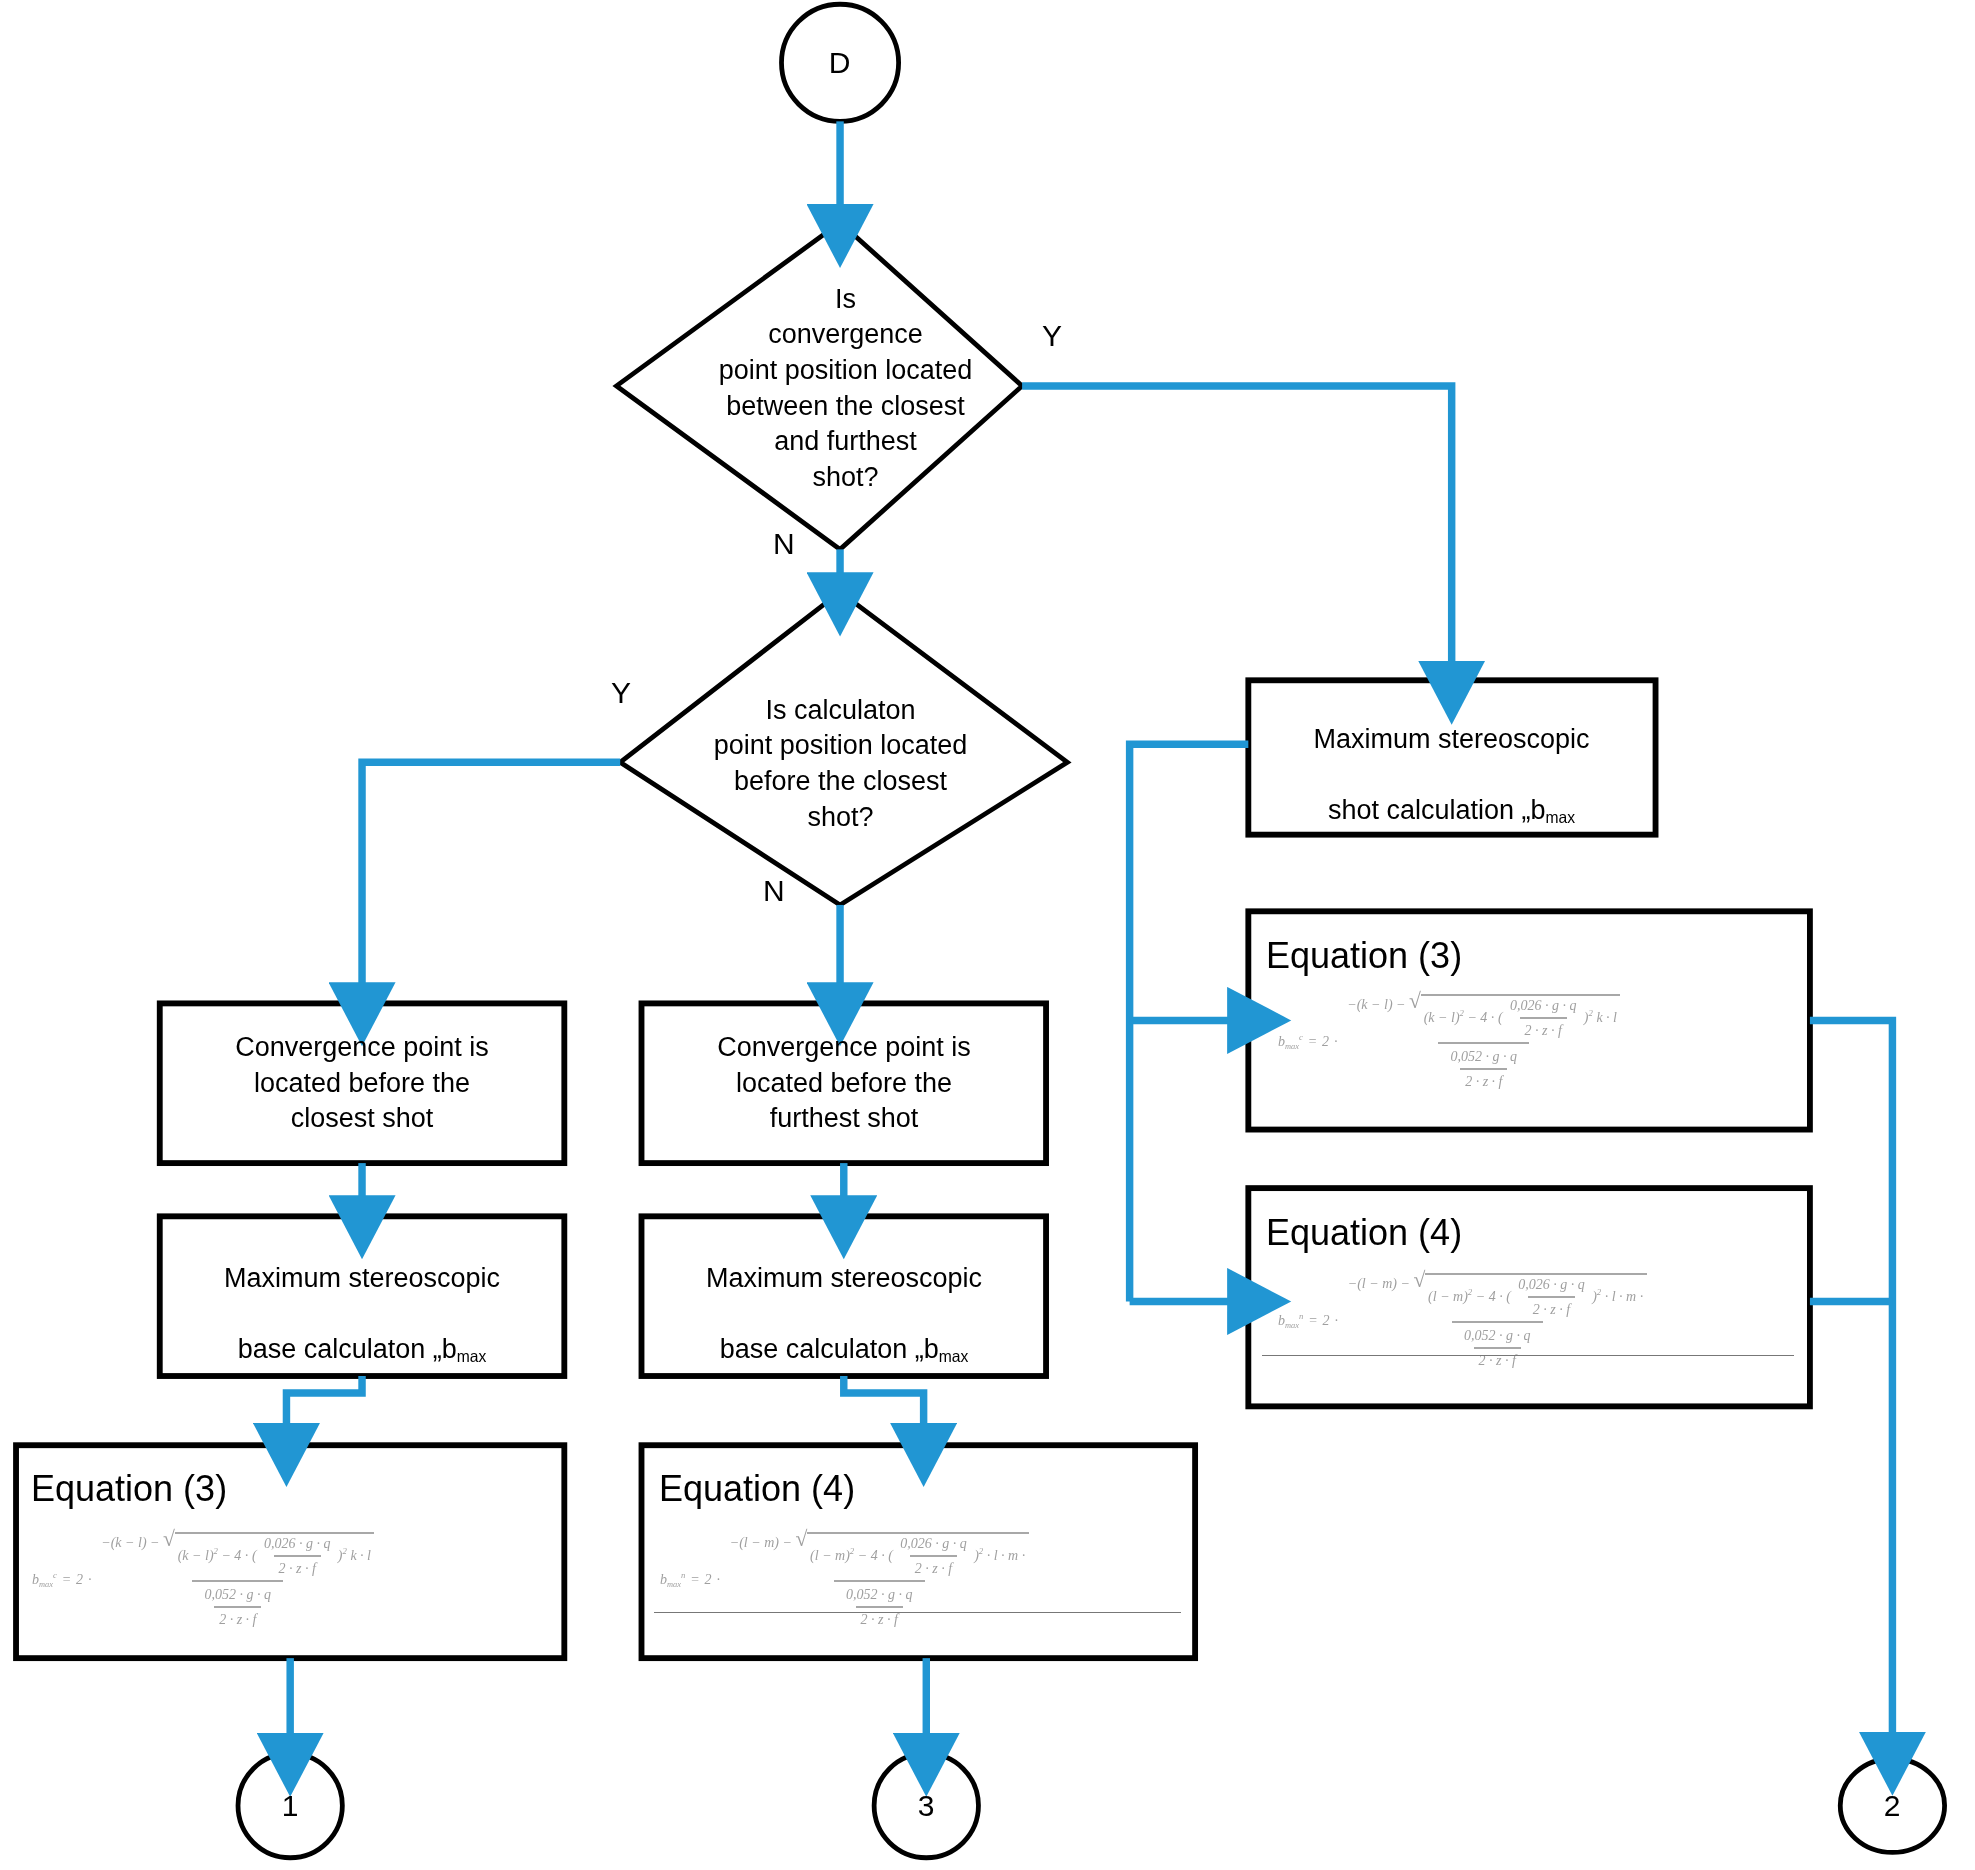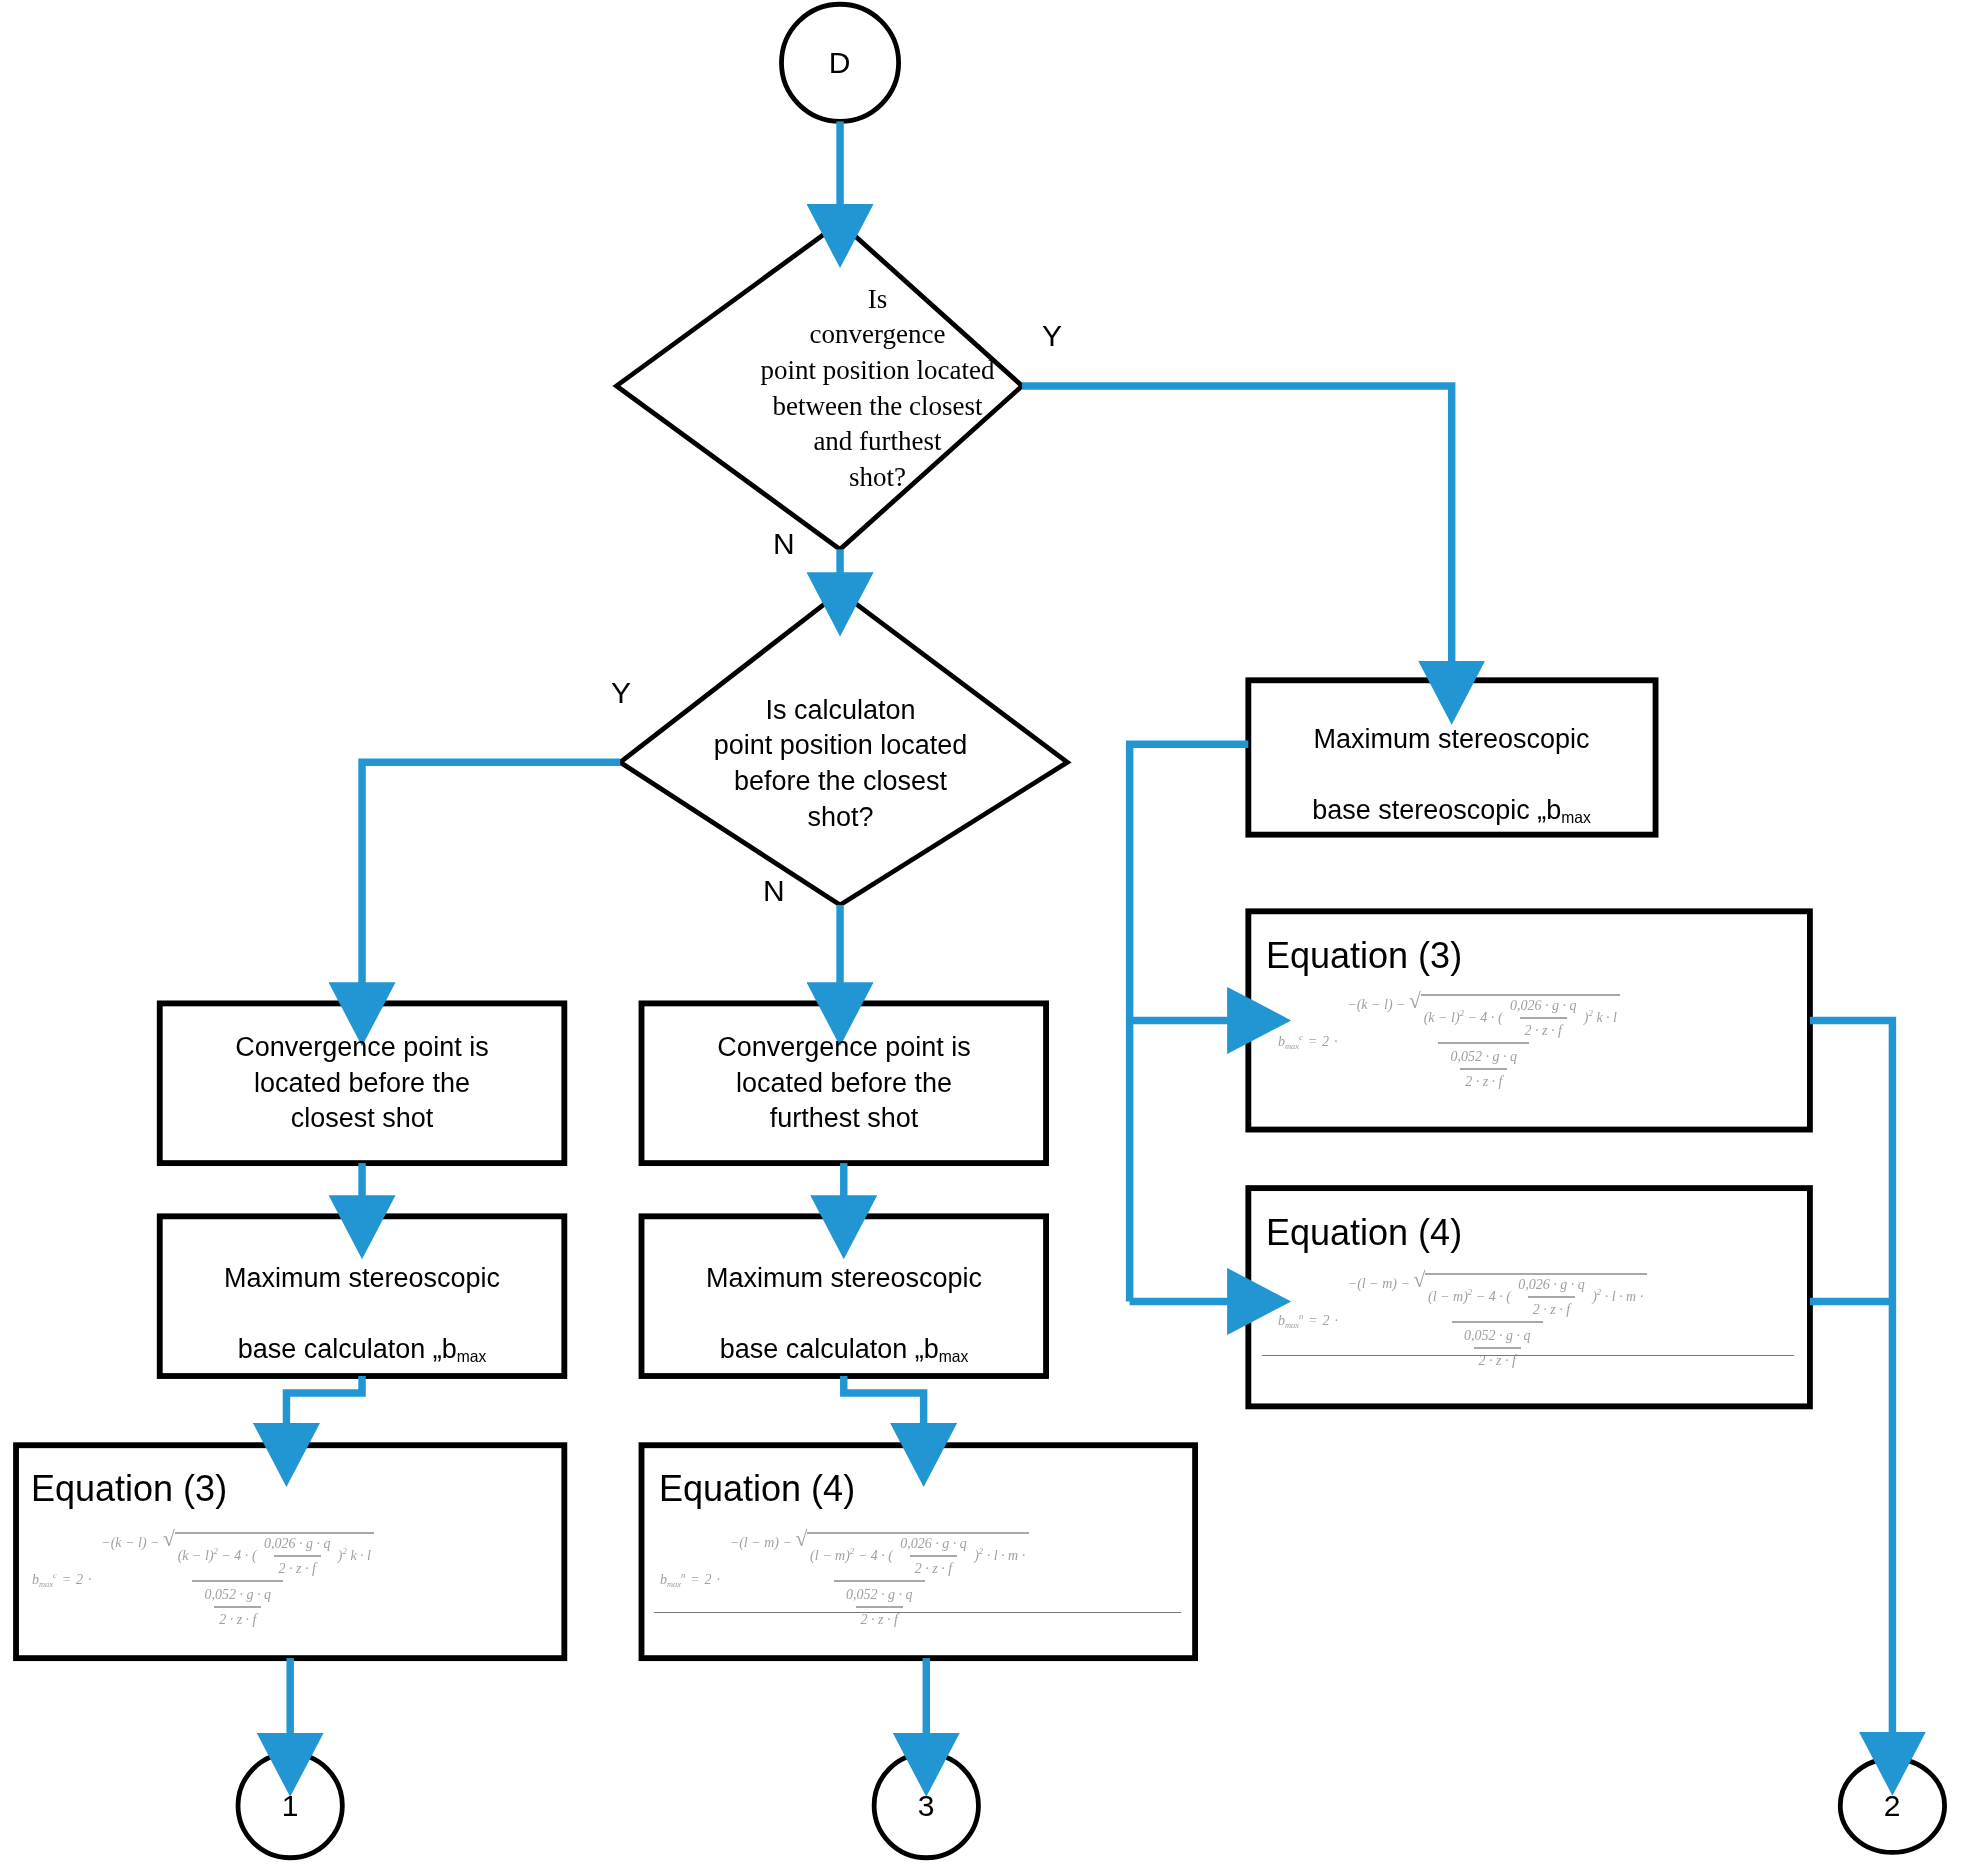--- a/index.html
+++ b/index.html
@@ -116,42 +116,42 @@
       <path d="M1740,3115 L1740,3272" marker-end="url(#ah)"></path>
 
       <path d="M3400,1917 L3555,1917 L3555,3270" marker-end="url(#ah)"></path>
 
       <path d="M3400,2445 L3555,2445"></path>
     </g>
   </svg>
 
   <div class="term-label" style="left:781px;top:4.3px;width:117px;height:117px;">D</div>
 
-  <div class="node-text" style="left:667px;top:245px;width:421px;height:287px;font-size:27px;font-family:Liberation Serif, serif;">Is
+  <div class="node-text" style="left:635px;top:245px;width:421px;height:287px;font-size:27px;">Is
 convergence
 point position located
 between the closest
 and furthest
 shot?</div>
 
   <div class="branch-label" style="left:1042px;top:319px;">Y</div>
   <div class="branch-label" style="left:773px;top:527px;">N</div>
 
   <div class="node-text" style="left:657px;top:668px;width:367px;height:192px;font-size:27px;">Is calculaton
 point position located
 before the closest
 shot?</div>
 
   <div class="branch-label" style="left:611px;top:676px;">Y</div>
   <div class="branch-label" style="left:763px;top:874px;">N</div>
 
   <div class="node-text" style="left:1256px;top:686px;width:391px;height:144px;font-size:27px;">
     <span>
       <span>Maximum stereoscopic</span><br>
-      <span>base stereoscopic „b</span><span class="subscript">max</span>
+      <span>shot calculation „b</span><span class="subscript">max</span>
     </span>
   </div>
 
   <div class="node-text" style="left:166px;top:1009px;width:392px;height:149px;font-size:27px;">Convergence point is
 located before the
 closest shot</div>
 
   <div class="node-text" style="left:648px;top:1009px;width:392px;height:149px;font-size:27px;">Convergence point is
 located before the
 furthest shot</div>

